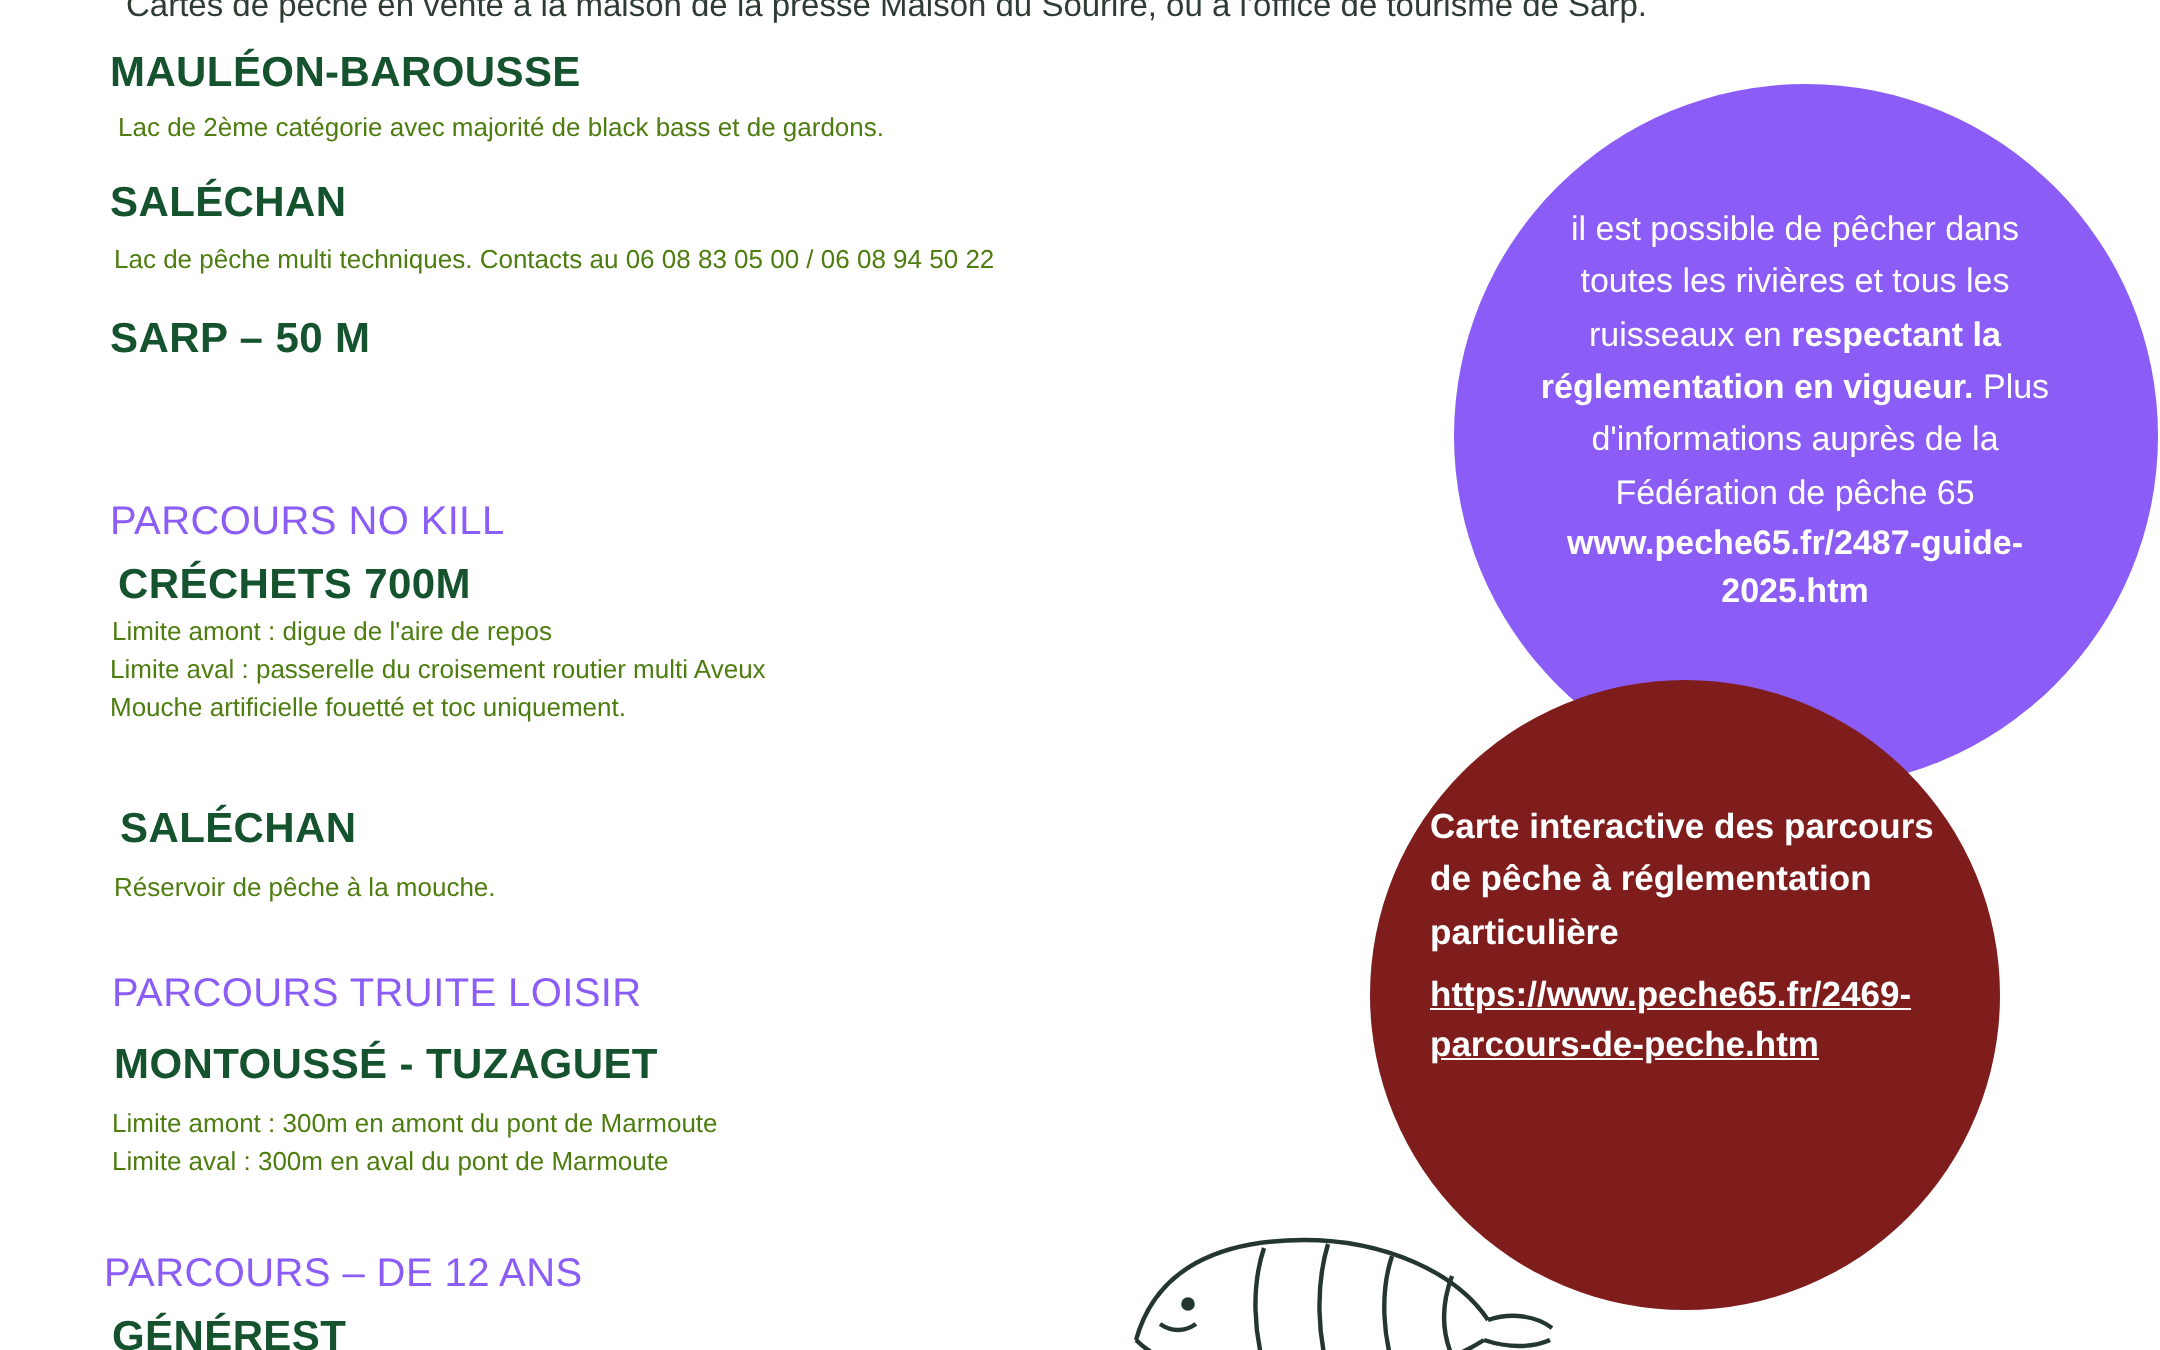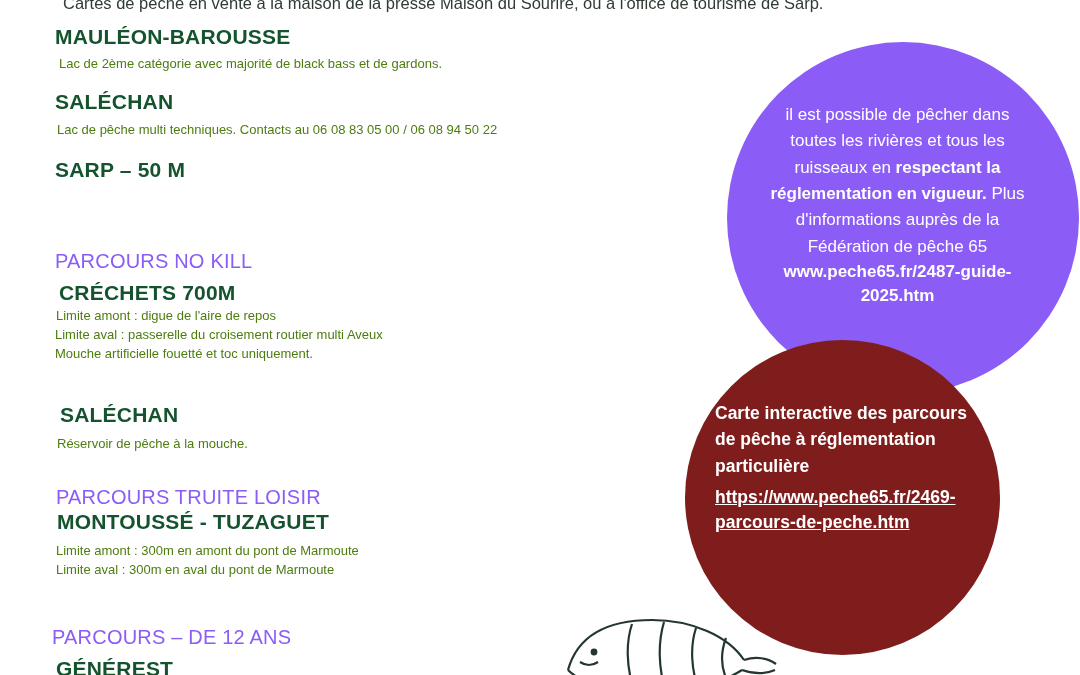--- a/index.html
+++ b/index.html
@@ -134,21 +134,21 @@
     <div class="body-line">Mouche artificielle fouetté et toc uniquement.</div>
   </div>
 
   <div class="blk" style="left:60px; top:403px;">
     <div class="h-olive">SALÉCHAN</div>
     <div class="body-line" style="margin-top:8px; margin-left:-3px;">Réservoir de pêche à la mouche.</div>
   </div>
 
   <div class="blk" style="left:56px; top:486px;">
     <div class="h-dark">PARCOURS TRUITE LOISIR</div>
-    <div class="h-olive" style="margin-top:1px; margin-left:1px;">MONTOUSSÉ - TUZAGUET</div>
+    <div class="h-olive" style="margin-top:12px; margin-left:1px;">MONTOUSSÉ - TUZAGUET</div>
     <div class="body-line" style="margin-top:8px; margin-left:0px;">Limite amont : 300m en amont du pont de Marmoute</div>
     <div class="body-line">Limite aval : 300m en aval du pont de Marmoute</div>
   </div>
 
   <div class="blk" style="left:52px; top:626px;">
     <div class="h-dark">PARCOURS – DE 12 ANS</div>
     <div class="h-olive" style="margin-top:8px; margin-left:4px;">GÉNÉREST</div>
   </div>
 
 </div>

